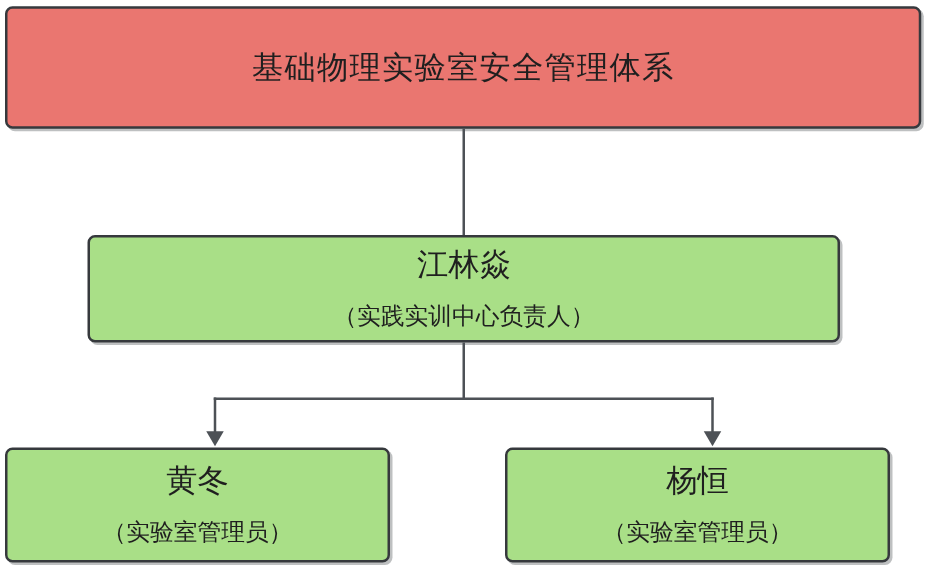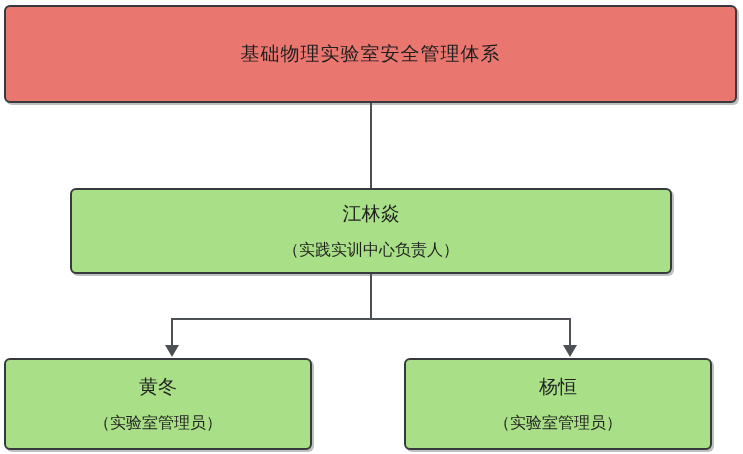--- a/index.html
+++ b/index.html
@@ -52,26 +52,26 @@
   }
   .node-leaf {
     top: 358px;
     width: 308px;
     height: 92px;
     background: #a9df87;
   }
   .node-leaf-left { left: 4px; }
   .node-leaf-right { left: 404px; }
   .node .line1 {
-    font-size: 19px;
+    font-size: 25px;
     line-height: 1.35;
     font-weight: normal;
   }
   .node .line2 {
-    font-size: 16px;
+    font-size: 19px;
     line-height: 1.35;
     font-weight: normal;
     margin-top: 12px;
   }
   .connector {
     position: absolute;
     background: #4d5156;
   }
   .v-line { width: 2px; }
   .h-line { height: 2px; }

